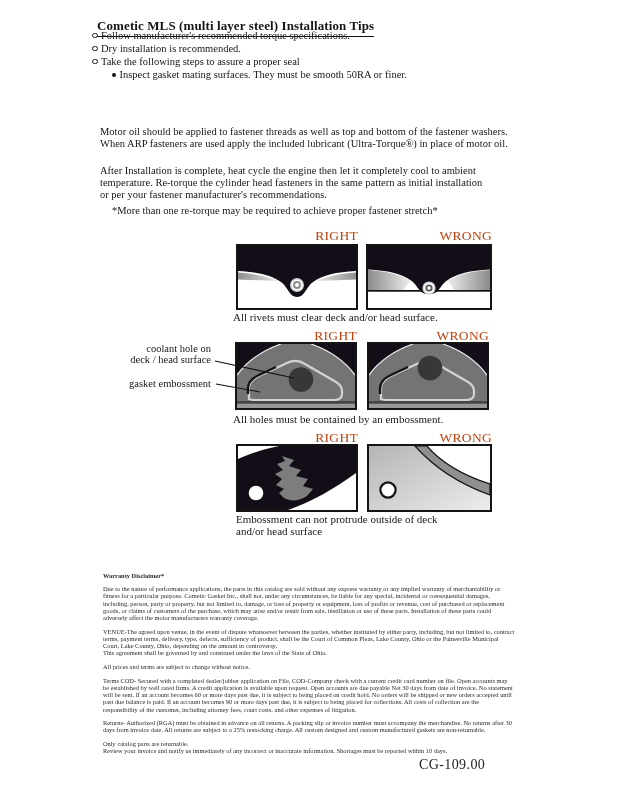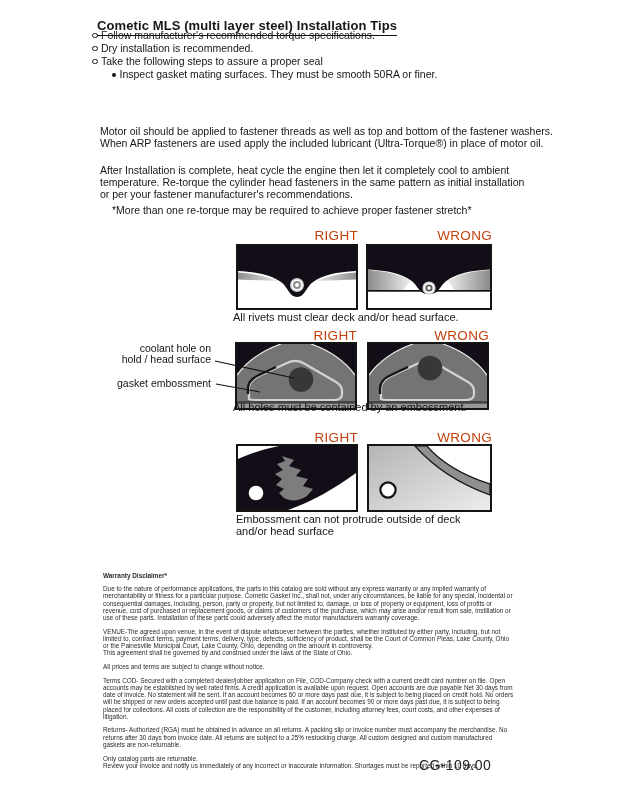--- a/index.html
+++ b/index.html
@@ -1,18 +1,18 @@
 <!DOCTYPE html>
 <html><head>
 <meta charset="utf-8">
 <style>
   html,body{margin:0;padding:0;background:#fff;}
   .page{
     position:relative;width:618px;height:800px;background:#ffffff;overflow:hidden;
-    font-family:Liberation Sans, sans-serif;color:#161616;
+    font-family:Liberation Serif, serif;color:#161616;
   }
   .abs{position:absolute;}
   .pre{white-space:pre-line;}
 
   .title{
     left:97px;top:18px;font-size:13px;font-weight:bold;letter-spacing:.1px;
     border-bottom:1.6px solid #111;padding-bottom:2px;
   }
   .bullets{left:92px;top:29px;font-size:10.5px;line-height:13px;}
   .b-row{display:flex;align-items:center;height:13px;}
@@ -116,21 +116,21 @@
       <circle cx="61" cy="42" r="3.6" fill="#5a5a5a"></circle>
       <circle cx="61" cy="42" r="1.8" fill="#ffffff"></circle>
     </svg>
   </div>
   <div class="abs caption" style="left:233px;top:312px;">All rivets must clear deck and/or head surface.</div>
 
   <div class="abs dlabel" style="left:235px;top:328px;width:122px;">RIGHT</div>
   <div class="abs dlabel" style="left:367px;top:328px;width:122px;">WRONG</div>
 
   <div class="abs callout pre" style="left:97px;top:343px;">coolant hole on
-hold / head surface</div>
+deck / head surface</div>
   <div class="abs callout" style="left:97px;top:378px;">gasket embossment</div>
 
   <div class="abs panel" style="left:235px;top:342px;width:122px;height:68px;">
     <svg viewBox="0 0 118 64" preserveAspectRatio="none">
       <rect x="0" y="0" width="118" height="64" fill="#747474"></rect>
       <path d="M0,0 H44 C27,6 11,16 0,31 Z" fill="#120d16"></path>
       <path d="M74,0 H118 V31 C107,16 91,6 74,0 Z" fill="#120d16"></path>
       <path d="M44,0 C27,6 11,16 0,31" fill="none" stroke="#e8e8e8" stroke-width="1.3"></path>
       <path d="M74,0 C91,6 107,16 118,31" fill="none" stroke="#e8e8e8" stroke-width="1.3"></path>
       <path d="M12,55 L12,44 C12,39 16,35 22,32 L50,19 C56,16 62,16 68,20 L99,38 C103,40.5 105,43 105,47 L105,50 C105,54 102,56 97,56 L18,56 C14,56 12,55 12,55 Z" fill="none" stroke="#d2d2d2" stroke-width="2.2"></path>
@@ -147,21 +147,21 @@
       <path d="M74,0 H118 V31 C107,16 91,6 74,0 Z" fill="#120d16"></path>
       <path d="M44,0 C27,6 11,16 0,31" fill="none" stroke="#e8e8e8" stroke-width="1.3"></path>
       <path d="M74,0 C91,6 107,16 118,31" fill="none" stroke="#e8e8e8" stroke-width="1.3"></path>
       <path d="M12,55 L12,44 C12,39 16,35 22,32 L50,19 C56,16 62,16 68,20 L99,38 C103,40.5 105,43 105,47 L105,50 C105,54 102,56 97,56 L18,56 C14,56 12,55 12,55 Z" fill="none" stroke="#d2d2d2" stroke-width="2.2"></path>
       <path d="M11,50 L11,44 C11,38.5 15.5,34 22,31 L39,23" fill="none" stroke="#141414" stroke-width="2.4"></path>
       <circle cx="61" cy="24" r="12.3" fill="#373737"></circle>
       <rect x="0" y="57" width="118" height="2.8" fill="#454545"></rect>
       <rect x="0" y="59.8" width="118" height="4.2" fill="#989898"></rect>
     </svg>
   </div>
-  <div class="abs caption" style="left:233px;top:402px;">All holes must be contained by an embossment.</div>
+  <div class="abs caption" style="left:233px;top:414px;">All holes must be contained by an embossment.</div>
 
   <div class="abs dlabel" style="left:236px;top:430px;width:122px;">RIGHT</div>
   <div class="abs dlabel" style="left:367px;top:430px;width:125px;">WRONG</div>
 
   <div class="abs panel" style="left:236px;top:444px;width:122px;height:68px;">
     <svg viewBox="0 0 118 64" preserveAspectRatio="none">
       <rect x="0" y="0" width="118" height="64" fill="#ffffff"></rect>
       <path d="M0,13 C14,7 26,3 41,0 L118,0 L118,27 C96,43 75,55 50,64 L0,64 Z" fill="#120d16"></path>
       <path d="M44,10 L56,14 L51,20 L63,24 L58,30 L70,33 L65,40 L75,43 L69,50 C61,55 53,56 46,52 L41,47 L46,43 L38,39 L44,33 L37,28 L45,24 L39,18 L47,15 Z" fill="#7d7d7d"></path>
       <circle cx="18" cy="47" r="7.3" fill="#ffffff"></circle>

